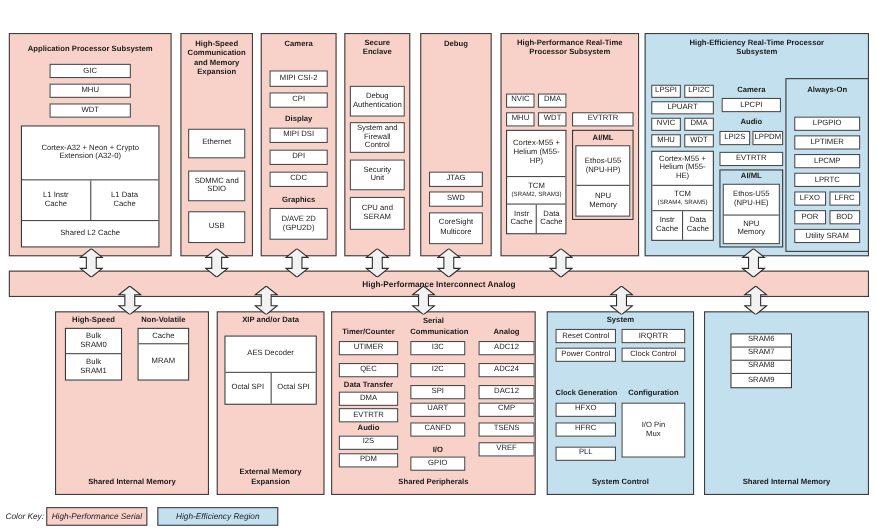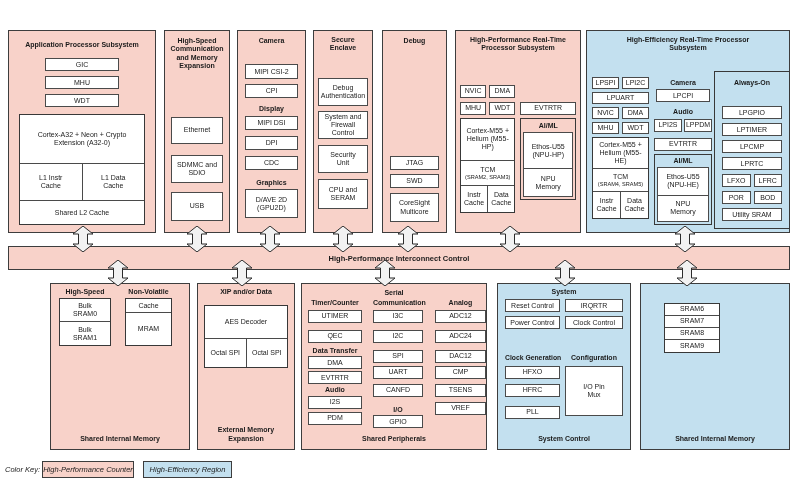--- a/index.html
+++ b/index.html
@@ -183,21 +183,21 @@
       </div>
       <div class="row" style="gap:3px; margin:4px 7px 0;">
         <div class="wb" style="flex:1; height:13px;">POR</div>
         <div class="wb" style="flex:1; height:13px;">BOD</div>
       </div>
       <div class="wb" style="height:13px; margin:4px 7px 0;">Utility SRAM</div>
     </div>
   </div>
 
   <div class="blk bg-hp" style="left:8px; top:246px; width:782px; height:24px; display:flex; align-items:center; justify-content:center;">
-    <div class="bt" style="font-size:7.5px;">High-Performance Interconnect Control</div>
+    <div class="bt" style="font-size:7.5px;">High-Performance Interconnect Analog</div>
   </div>
 
   <div class="blk bg-hp" style="left:50px; top:283px; width:140px; height:167px;">
     <div class="row" style="margin:4px 0 0 8px; gap:14px;">
       <div style="width:52px;">
         <div class="hdr7">High-Speed</div>
         <div class="grp" style="margin-top:2px;">
           <div class="cell bb" style="height:23px; padding:0 10px;">Bulk SRAM0</div>
           <div class="cell" style="height:23px; padding:0 10px;">Bulk SRAM1</div>
         </div>
@@ -328,16 +328,16 @@
       <polygon points="11,0 21,8 15.5,8 15.5,18 21,18 11,26 1,18 6.5,18 6.5,8 1,8" fill="#f2f2f2" stroke="#2c2c2c" stroke-width="1"></polygon>
     </svg>
   <svg class="arr" style="left:554px; top:260px;" viewBox="0 0 22 26">
       <polygon points="11,0 21,8 15.5,8 15.5,18 21,18 11,26 1,18 6.5,18 6.5,8 1,8" fill="#f2f2f2" stroke="#2c2c2c" stroke-width="1"></polygon>
     </svg>
   <svg class="arr" style="left:676px; top:260px;" viewBox="0 0 22 26">
       <polygon points="11,0 21,8 15.5,8 15.5,18 21,18 11,26 1,18 6.5,18 6.5,8 1,8" fill="#f2f2f2" stroke="#2c2c2c" stroke-width="1"></polygon>
     </svg>
 
   <div class="legend-label">Color Key:</div>
-  <div class="legend-box bg-hp" style="left:42px; width:92px;">High-Performance Counter</div>
-  <div class="legend-box bg-he" style="left:143px; width:89px;">High-Efficiency Region</div>
+  <div class="legend-box bg-hp" style="left:42px; width:92px;">High-Performance Serial</div>
+  <div class="legend-box bg-he" style="left:143px; width:110px;">High-Efficiency Region</div>
 
 </div>
 
 </body></html>

